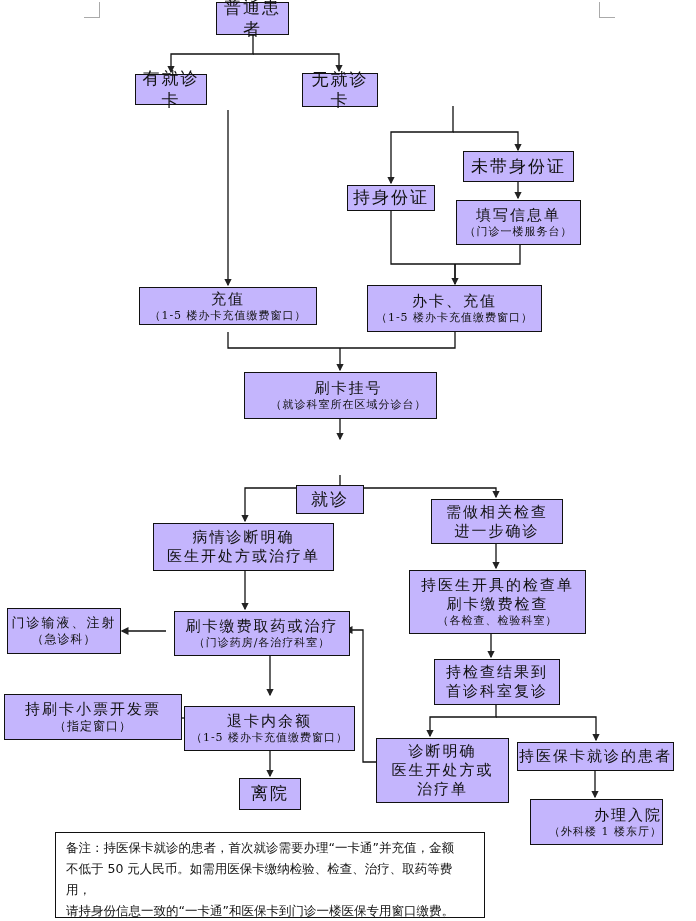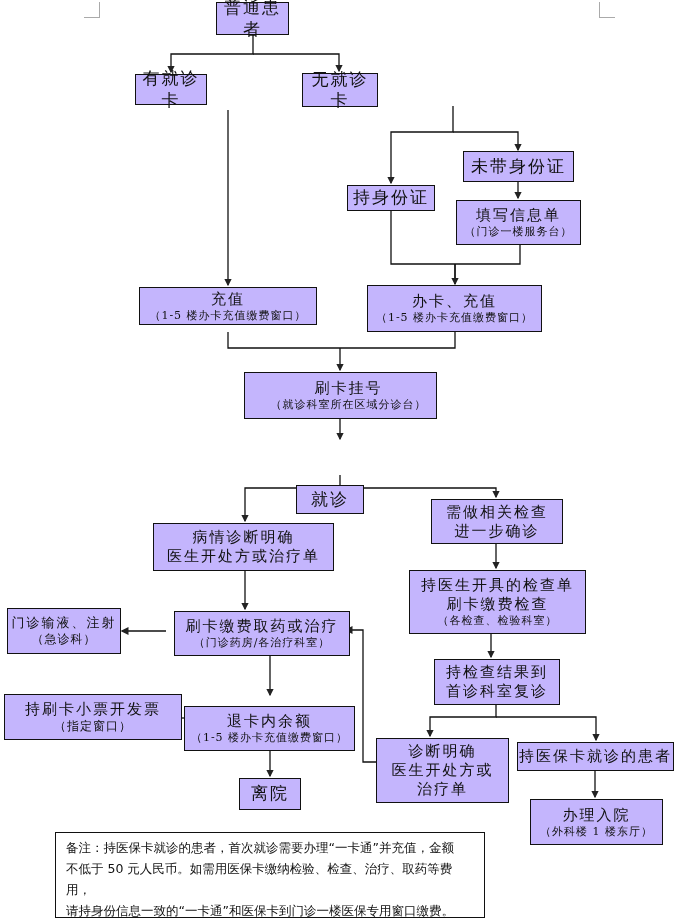--- a/index.html
+++ b/index.html
@@ -160,21 +160,21 @@
   <div class="box" style="left:376px; top:738px; width:133px; height:65px;">
     <span class="t1">诊断明确</span>
     <span class="t1">医生开处方或</span>
     <span class="t1">治疗单</span>
   </div>
 
   <div class="box" style="left:517px; top:742px; width:157px; height:29px;">
     <span class="t1">持医保卡就诊的患者</span>
   </div>
 
-  <div class="box" style="left:530px; top:799px; width:133px; height:46px;">
+  <div class="box" style="left:530px; top:799px; width:133px; height:46px;align-items:flex-end;">
     <span class="t1">办理入院</span>
     <span class="t2">（外科楼 1 楼东厅）</span>
   </div>
 
   <div class="note" style="left:55px; top:832px; width:430px; height:86px;">
     <div>备注：持医保卡就诊的患者，首次就诊需要办理“一卡通”并充值，金额</div>
     <div>不低于 50 元人民币。如需用医保卡缴纳检验、检查、治疗、取药等费用，</div>
     <div>请持身份信息一致的“一卡通”和医保卡到门诊一楼医保专用窗口缴费。</div>
   </div>
 </div>

